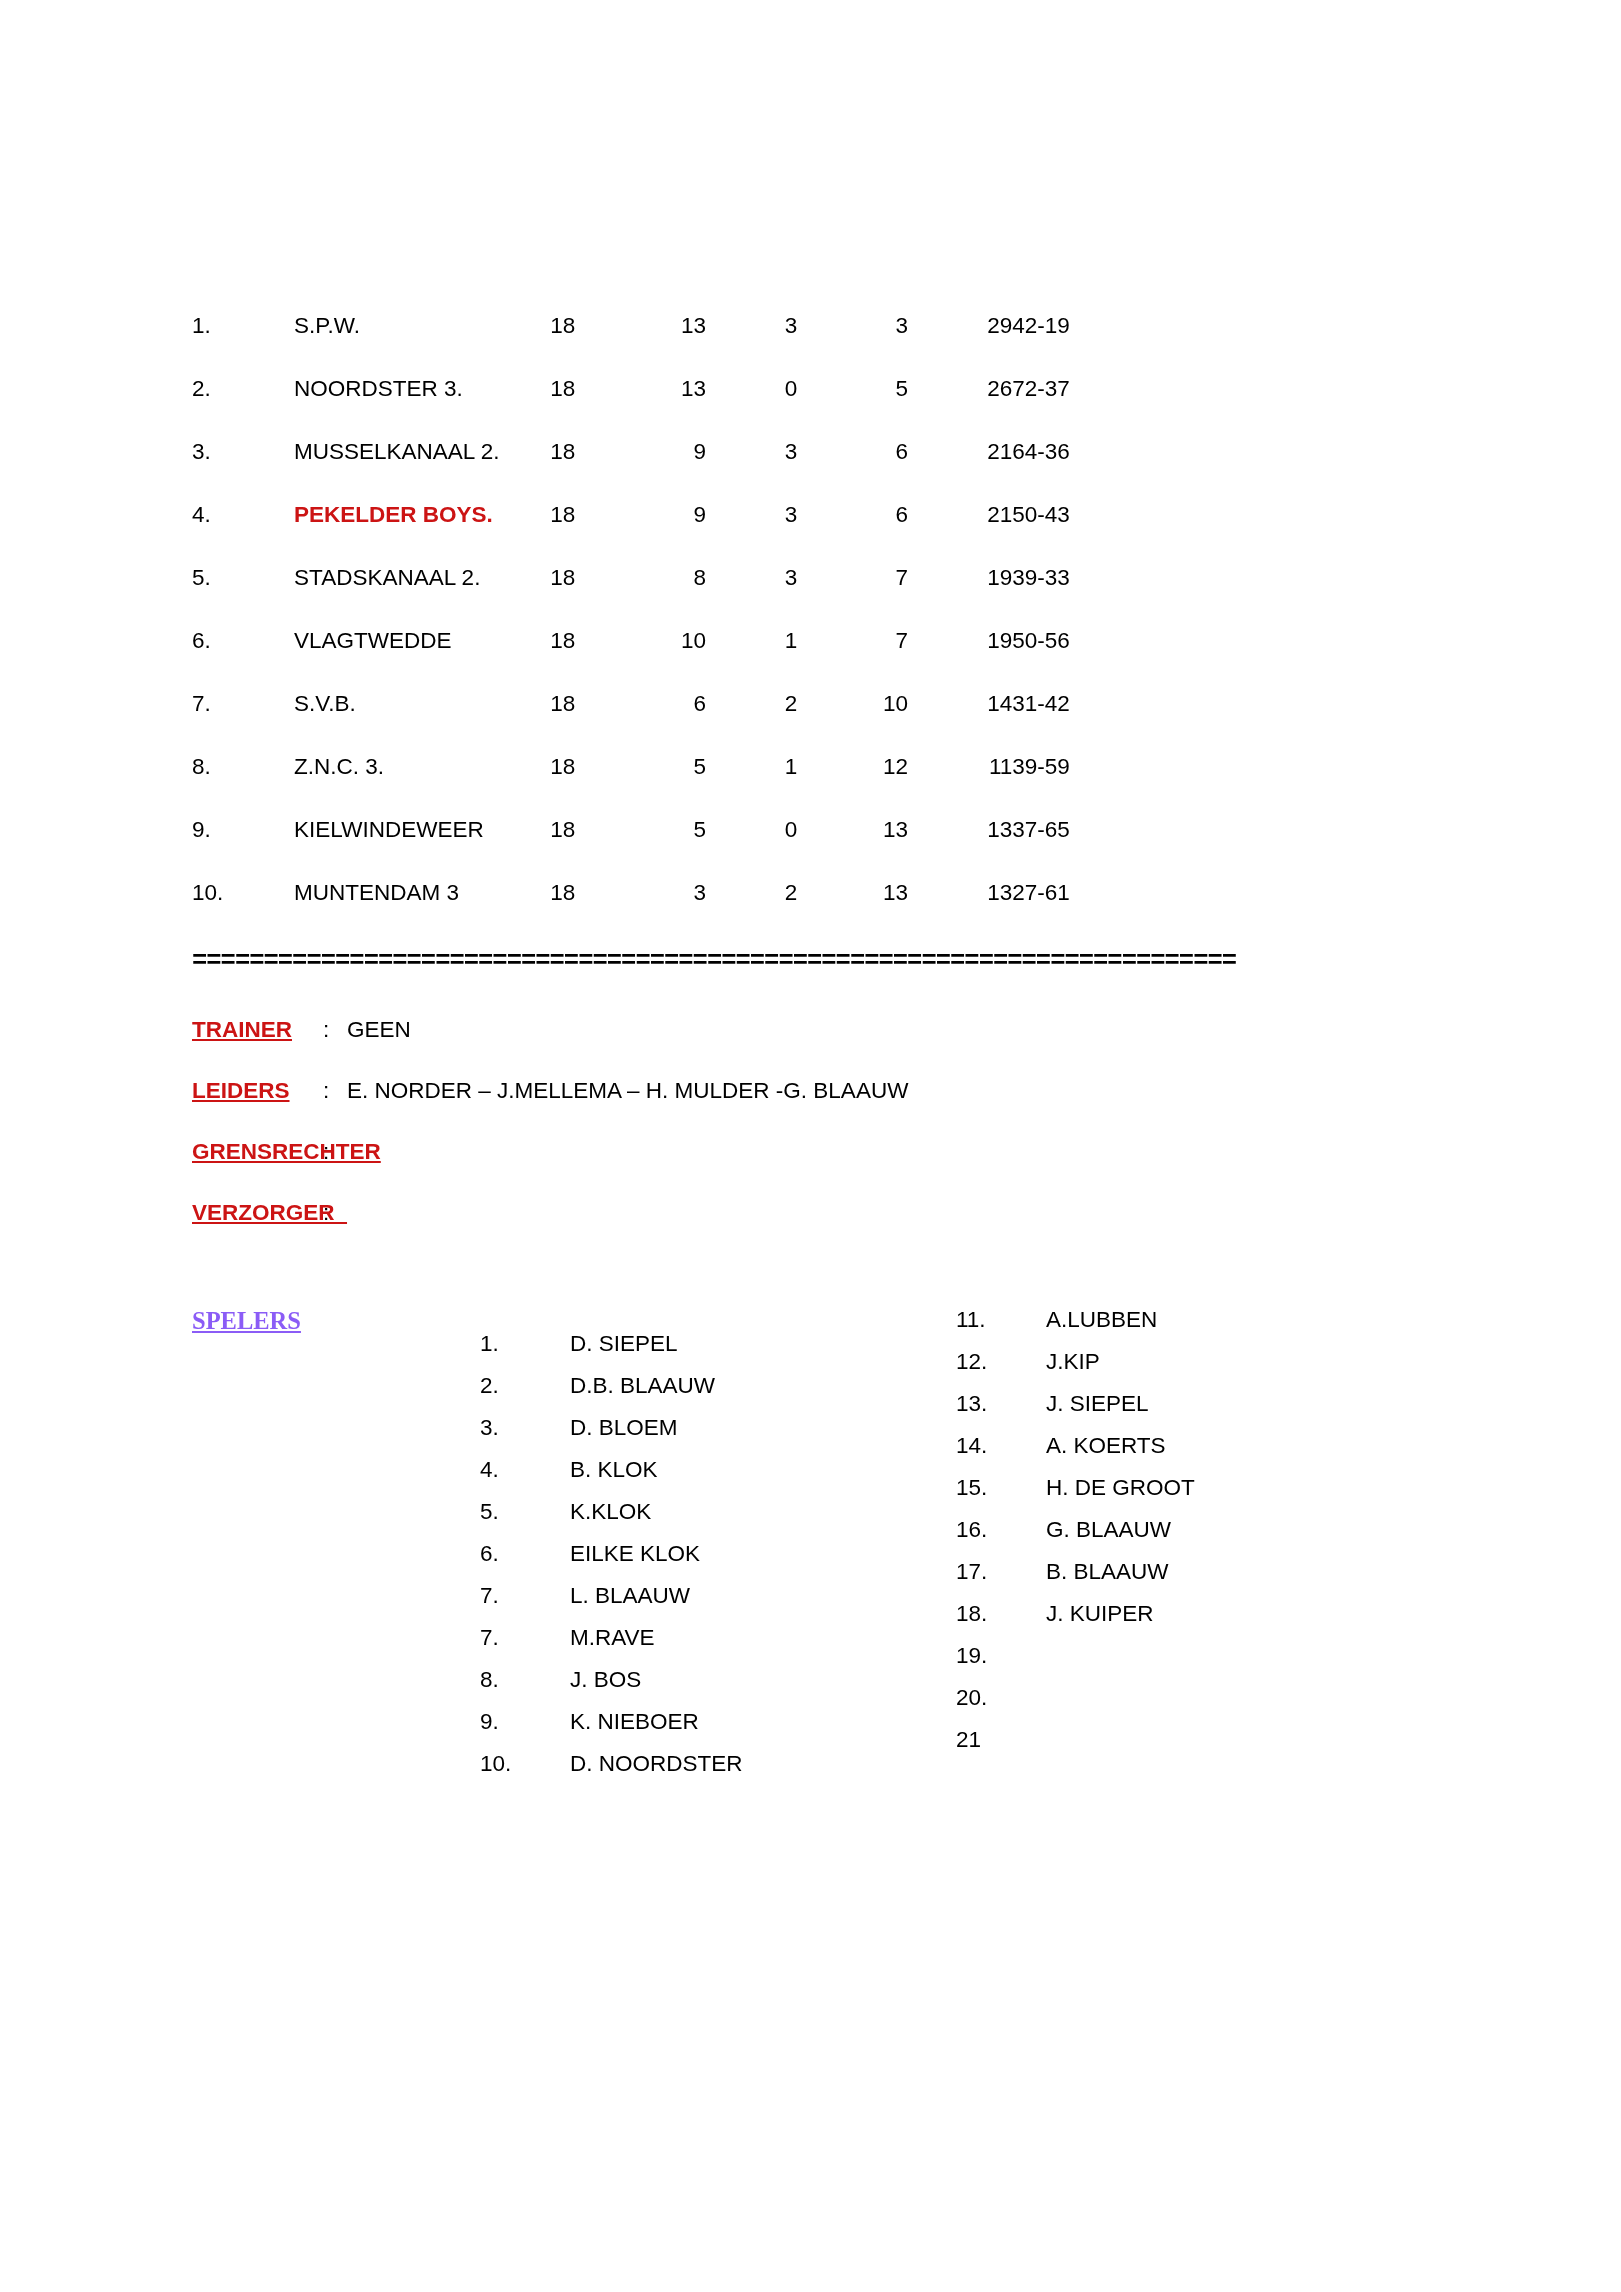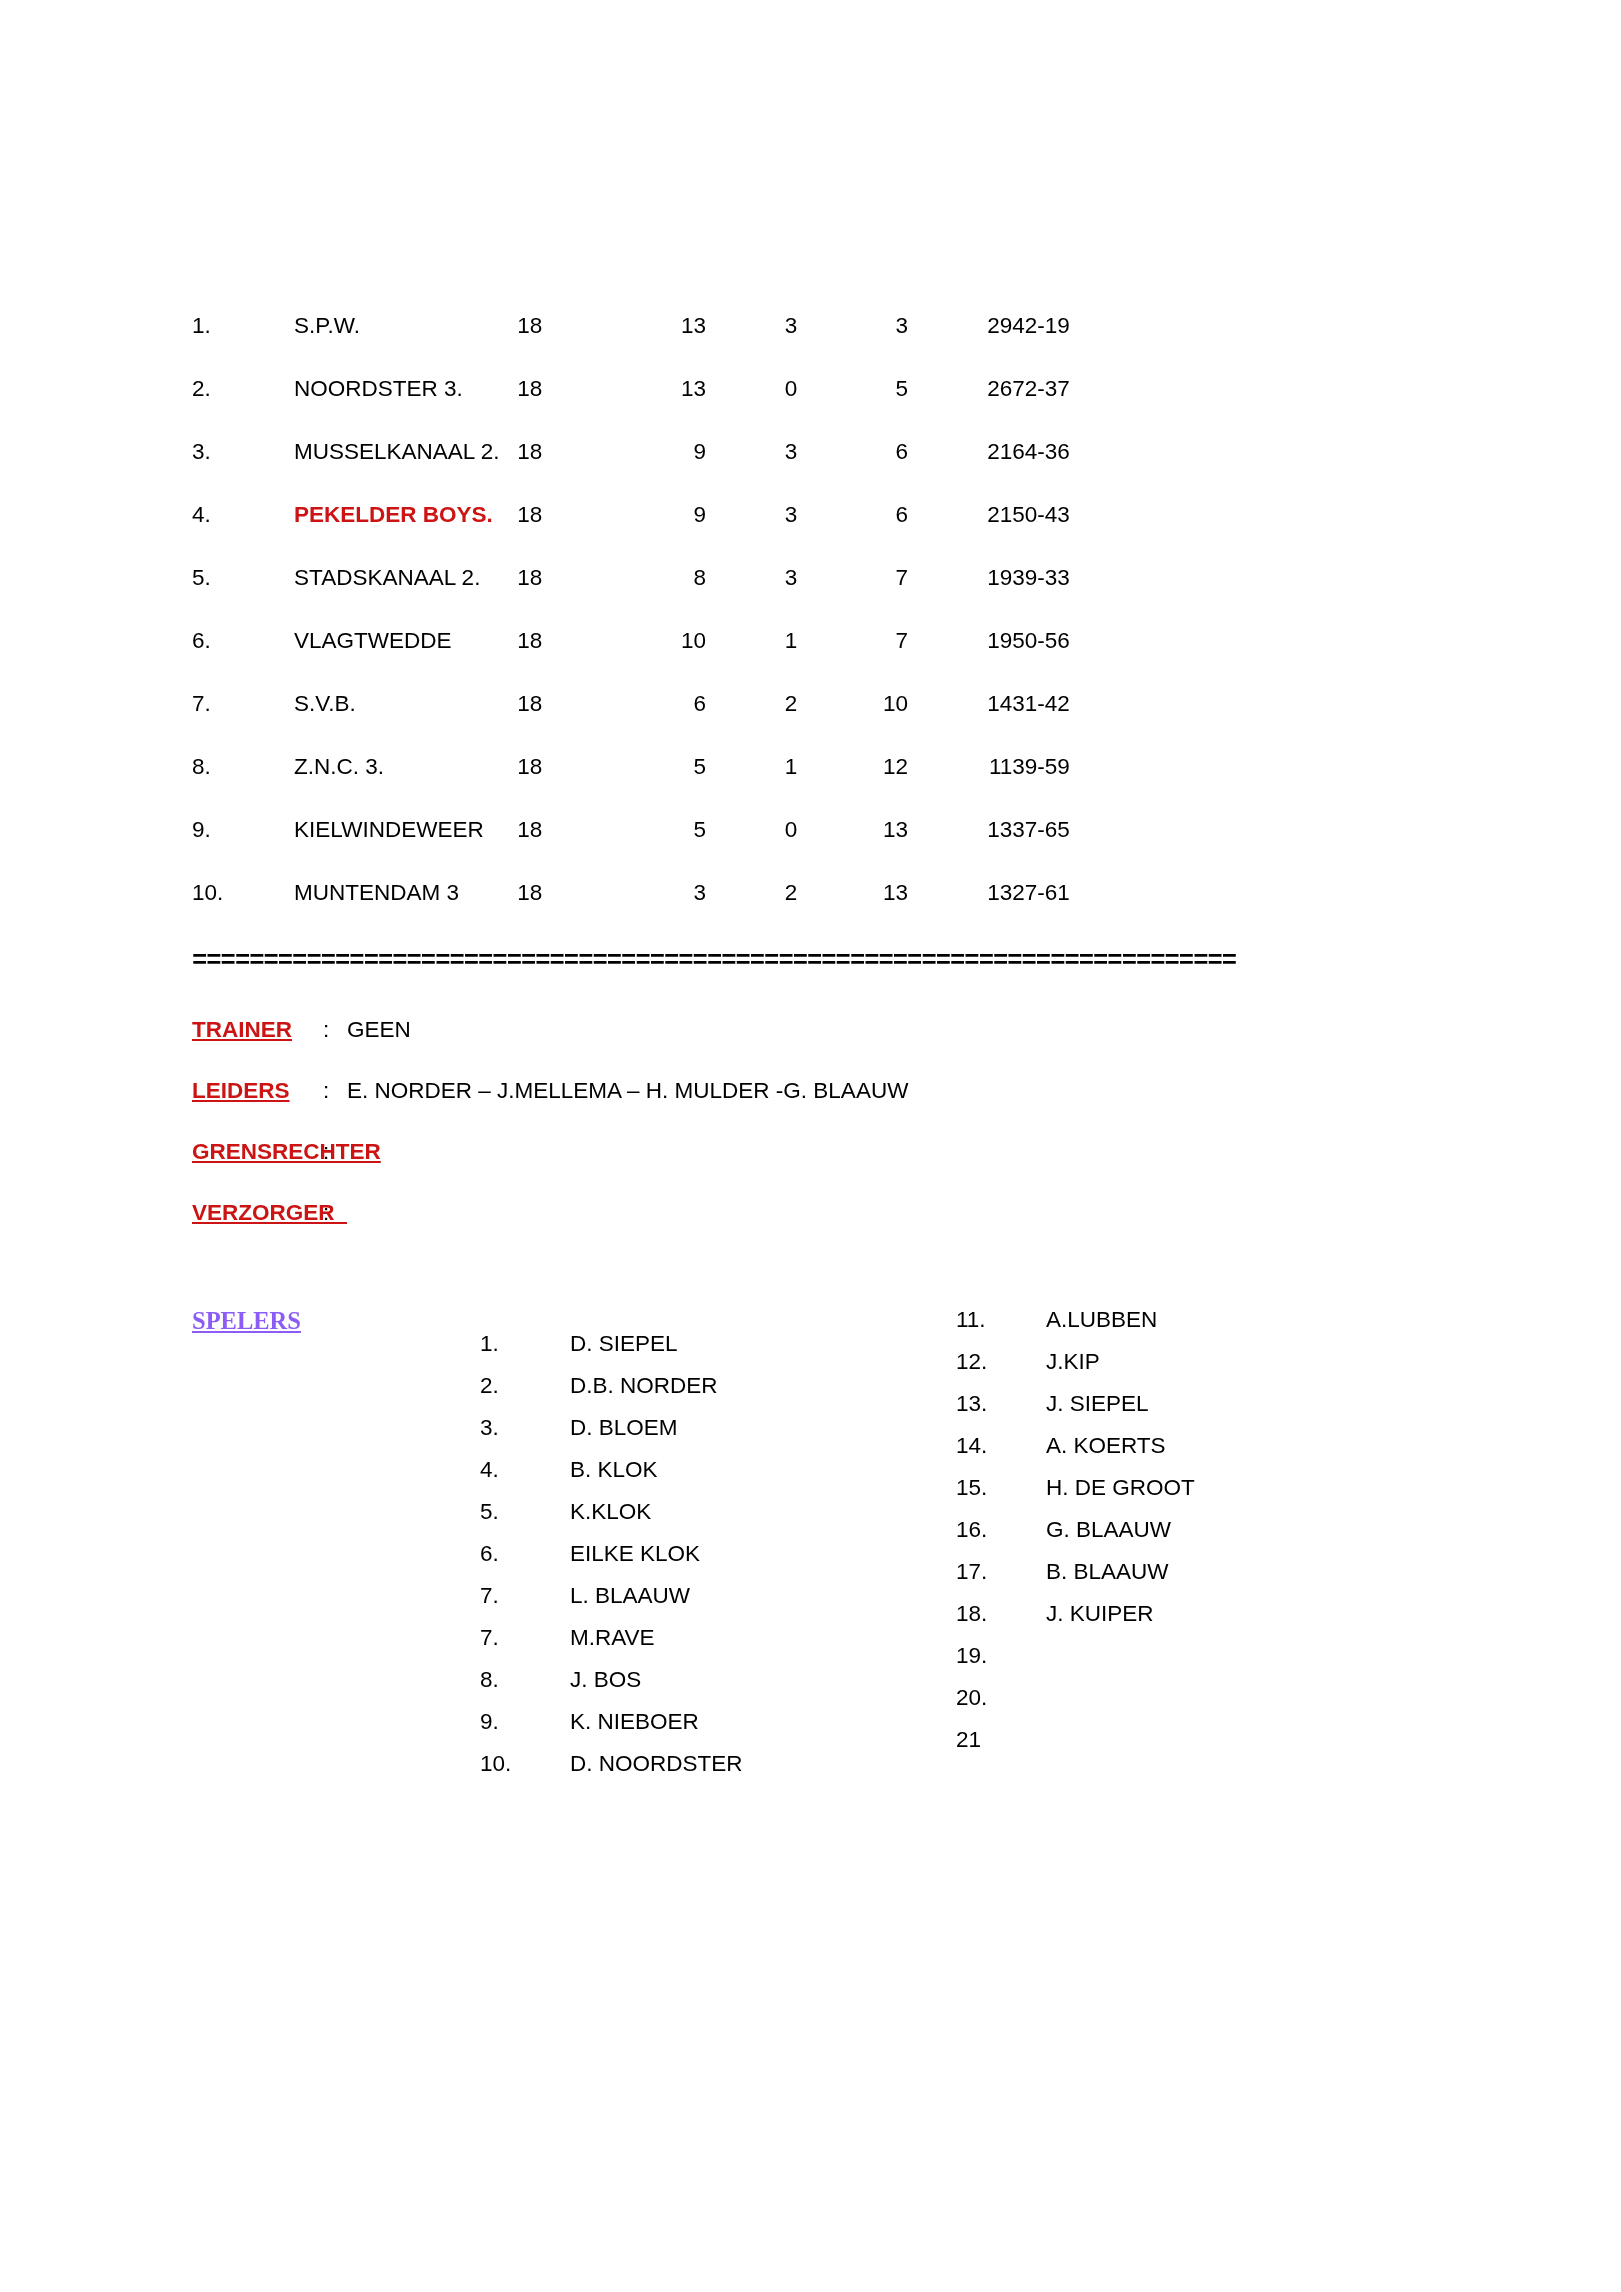--- a/index.html
+++ b/index.html
@@ -48,21 +48,21 @@
   }
   .standings td {
     font-size: 22.5px;
     padding: 0;
     height: 63px;
     vertical-align: middle;
     white-space: nowrap;
   }
   .col-pos      { width: 94px;  text-align: left; }
   .col-team     { width: 202px; text-align: left; }
-  .col-played   { width: 84px;  text-align: left; }
+  .col-played   { width: 84px;  text-align: center; }
   .col-won      { width: 90px;  text-align: right; }
   .col-drawn    { width: 84px;  text-align: right; }
   .col-lost     { width: 102px; text-align: right; }
   .col-points   { width: 96px;  text-align: right; }
   .col-goals    { width: 147px; text-align: left; }
 
   .team-highlight {
     color: #CC1414;
     font-weight: bold;
   }
@@ -287,21 +287,21 @@
         <div class="staff-label">VERZORGER  </div>
         <div class="staff-colon">:</div>
         <div class="staff-value"></div>
       </div>
     </div>
 
   <div class="players-label">SPELERS</div>
 
   <div class="players-col left">
       <div class="player-row"><span class="player-num">1.</span><span class="player-name">D. SIEPEL</span></div>
-      <div class="player-row"><span class="player-num">2.</span><span class="player-name">D.B. NORDER</span></div>
+      <div class="player-row"><span class="player-num">2.</span><span class="player-name">D.B. BLAAUW</span></div>
       <div class="player-row"><span class="player-num">3.</span><span class="player-name">D. BLOEM</span></div>
       <div class="player-row"><span class="player-num">4.</span><span class="player-name">B. KLOK</span></div>
       <div class="player-row"><span class="player-num">5.</span><span class="player-name">K.KLOK</span></div>
       <div class="player-row"><span class="player-num">6.</span><span class="player-name">EILKE  KLOK</span></div>
       <div class="player-row"><span class="player-num">7.</span><span class="player-name">L. BLAAUW</span></div>
       <div class="player-row"><span class="player-num">7.</span><span class="player-name">M.RAVE</span></div>
       <div class="player-row"><span class="player-num">8.</span><span class="player-name">J. BOS</span></div>
       <div class="player-row"><span class="player-num">9.</span><span class="player-name">K. NIEBOER</span></div>
       <div class="player-row"><span class="player-num">10.</span><span class="player-name">D. NOORDSTER</span></div>
     </div>

